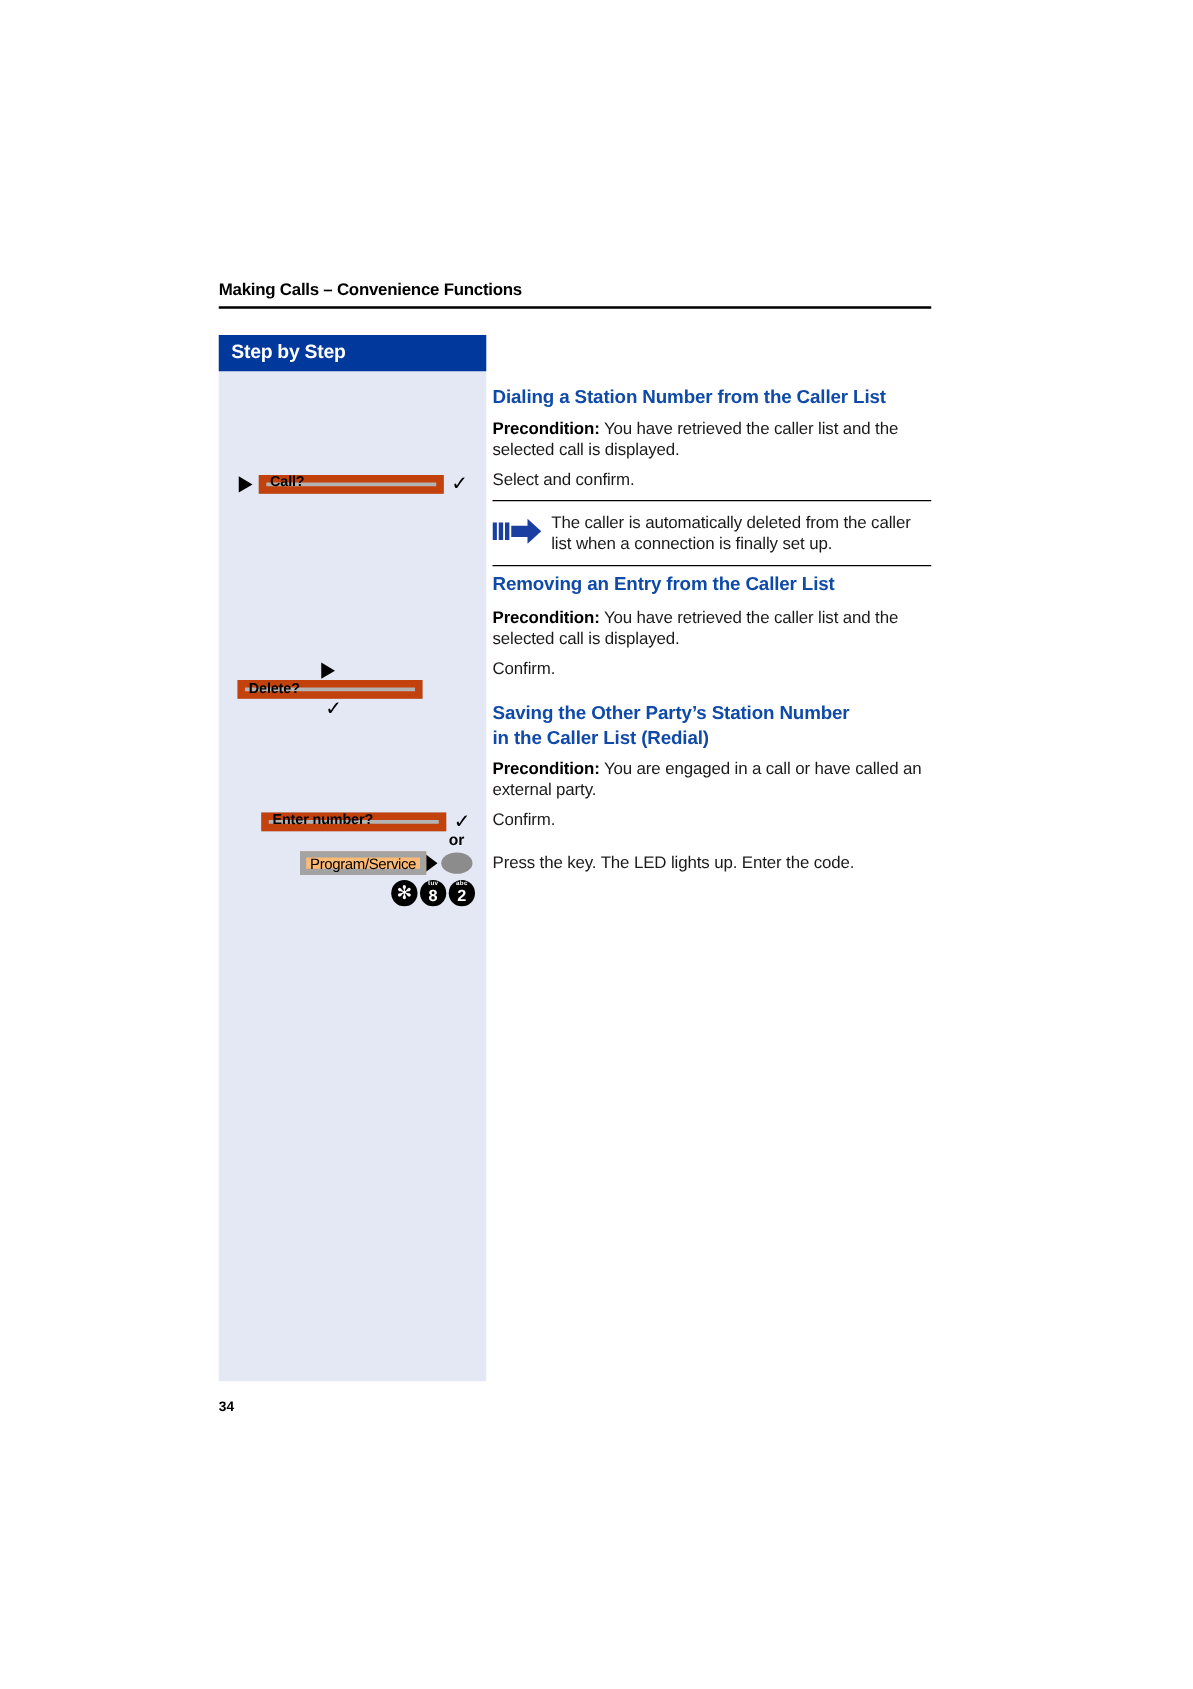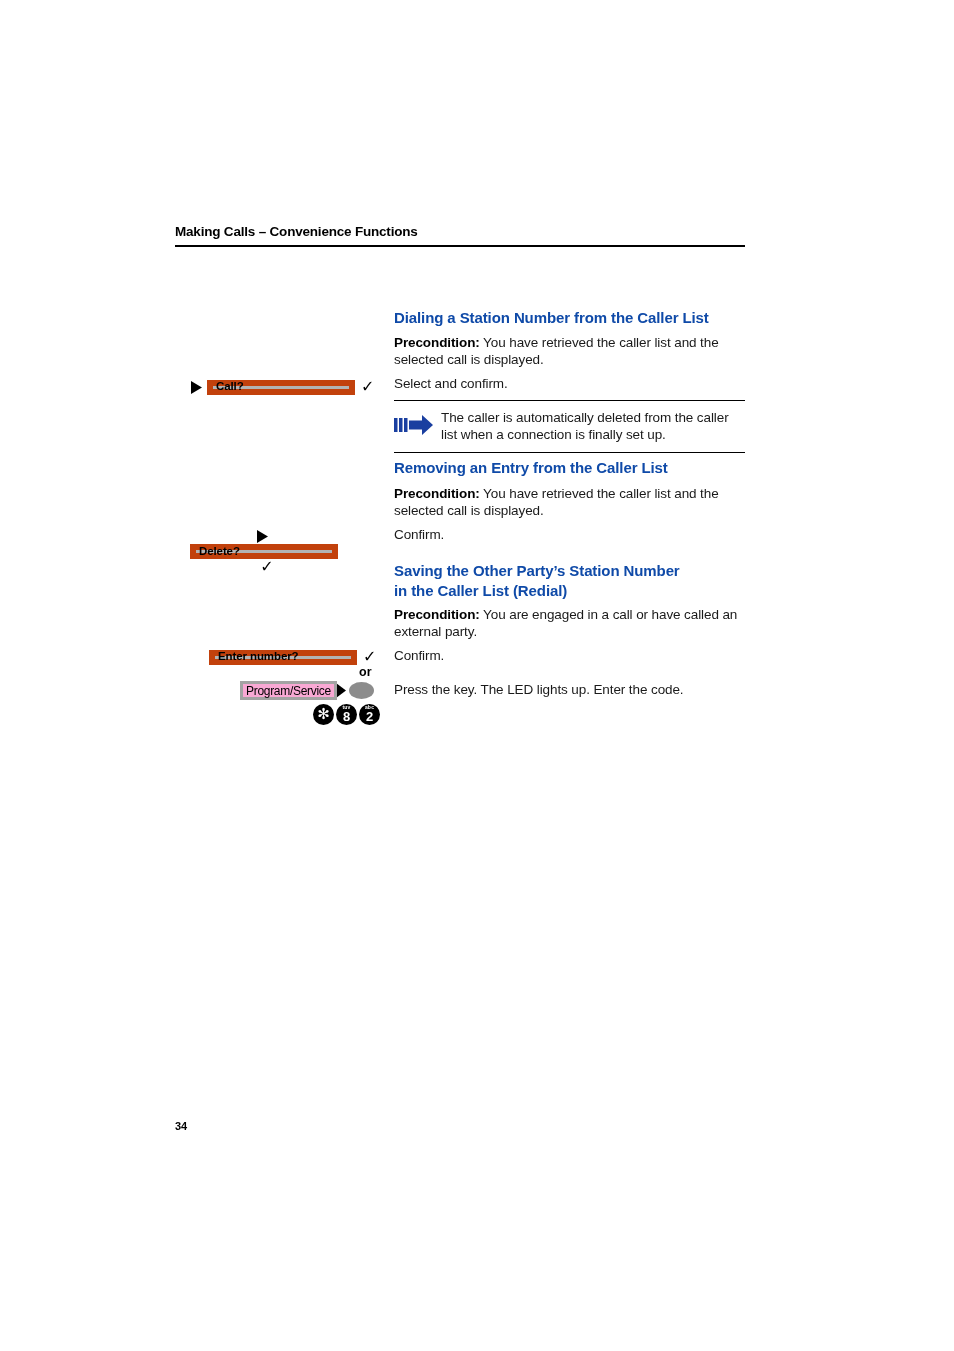--- a/index.html
+++ b/index.html
@@ -127,22 +127,22 @@
   
   .fkey {
     position: absolute;
     left: 240px;
     top: 681px;
     display: flex;
     align-items: center;
   }
   .fkey-label {
     height: 19px;
-    background: #f9a8d4;
-    border: 3px solid #a3a3a3;
+    background: #fdba74;
+    border: 5px solid #a3a3a3;
     box-sizing: border-box;
     display: flex;
     align-items: center;
     padding: 0 3px;
     position: relative;
   }
   .fkey-label span {
     font-size: 12px;
     color: #000000;
     line-height: 1;
@@ -289,20 +289,24 @@
   }
 </style>
 </head>
 <body>
 
 <div class="page">
 
   <div class="running-header">Making Calls – Convenience Functions</div>
   <div class="header-rule"></div>
 
+  <div class="sidebar">
+    <div class="sidebar-title-bar"></div>
+    <div class="sidebar-title">Step by Step</div>
+  </div>
 
   <div class="step-row" id="row-call" style="position:absolute;left:190px;top:378px;">
     <svg class="step-arrow" viewBox="0 0 13 15">
       <polygon points="1,1 12,7.5 1,14" fill="#000000"></polygon>
     </svg>
     <div class="display-box" style="width:148px;">
       <span>Call?</span>
     </div>
     <div class="check">✓</div>
   </div>

